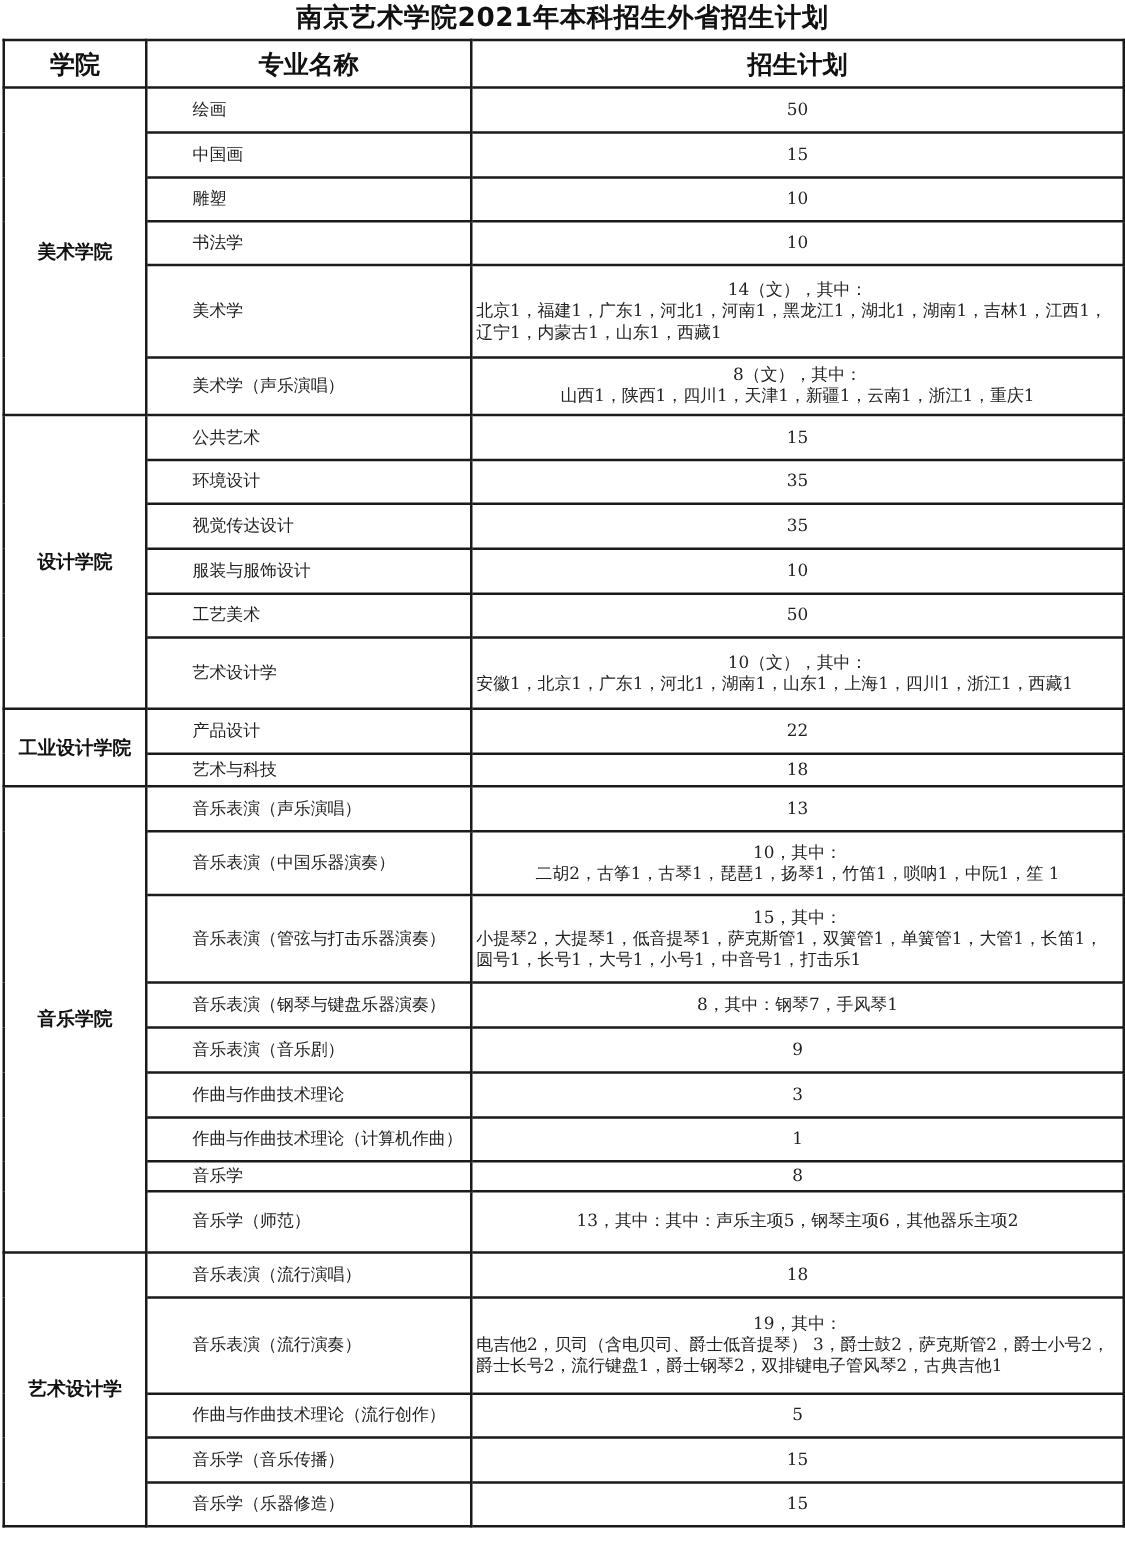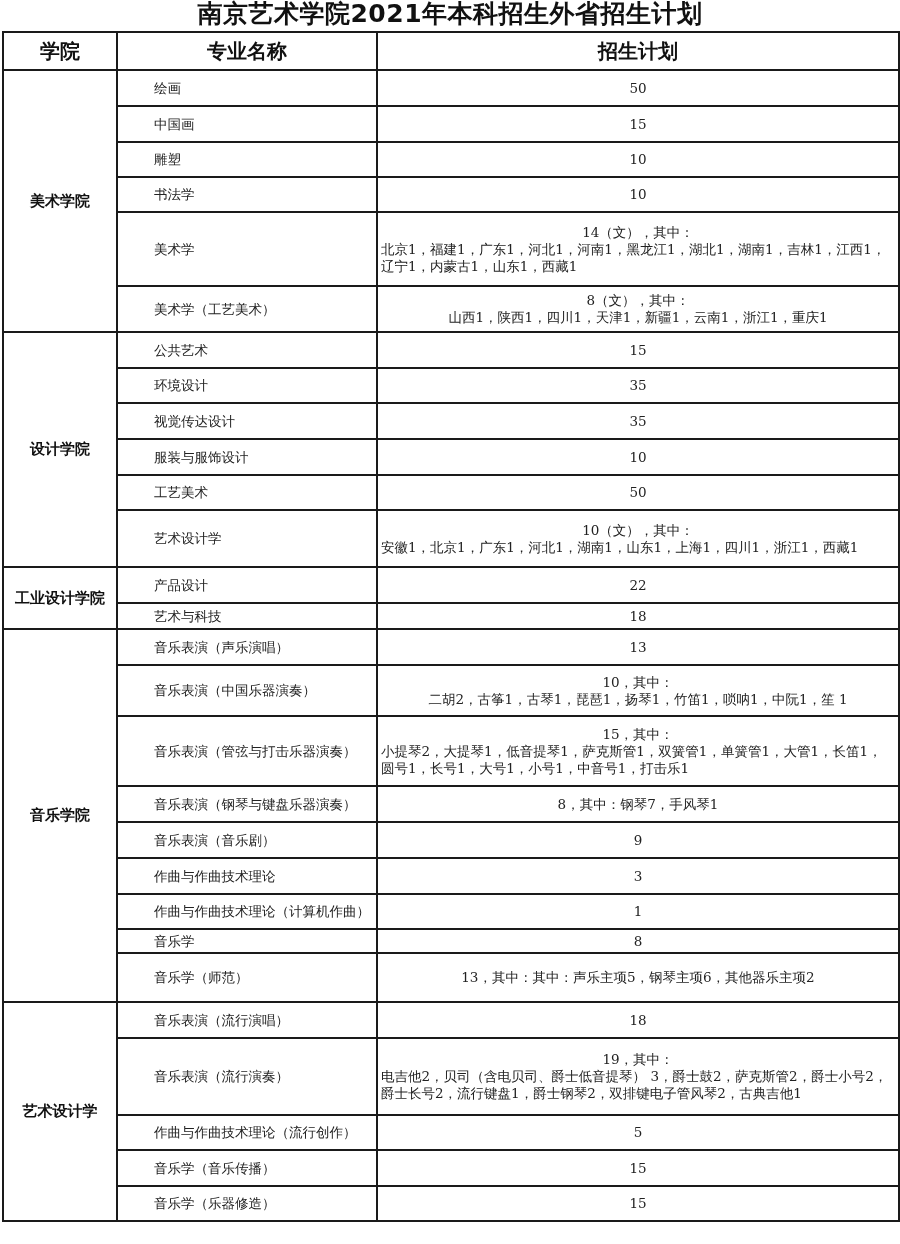--- a/index.html
+++ b/index.html
@@ -1,17 +1,17 @@
 <!DOCTYPE html>
 <html><head>
 <meta charset="utf-8">
 <style>
   html, body { margin: 0; padding: 0; background: #ffffff; }
   body { width: 900px; height: 1244px; overflow: hidden; font-family: "DejaVu Serif", "Liberation Serif", serif; color: #222; }
-  .title { height: 30px; line-height: 28px; text-align: center; font-family: "DejaVu Sans", "Liberation Sans", sans-serif; font-weight: bold; font-size: 25px; color: #111; letter-spacing: 0.5px; }
+  .title { height: 30px; line-height: 28px; text-align: center; font-family: "DejaVu Sans", "Liberation Sans", sans-serif; font-weight: bold; font-size: 21px; color: #111; letter-spacing: 0.5px; }
   table { position: absolute; left: 2px; top: 31px; width: 896px; border-collapse: collapse; table-layout: fixed; }
   td, th { border: 2px solid #1a1a1a; padding: 0 3px; font-size: 13.5px; line-height: 17px; vertical-align: middle; }
   th { font-family: "DejaVu Sans", "Liberation Sans", sans-serif; font-weight: bold; font-size: 20px; height: 36px; color: #111; }
   td.college { text-align: center; font-family: "DejaVu Sans", "Liberation Sans", sans-serif; font-weight: bold; font-size: 15px; color: #111; padding: 0 2px; border-radius: 17px; }
   td.major { text-align: left; padding-left: 36px; }
   td.plan { text-align: center; }
   .plan-head { display: block; text-align: center; }
   .plan-detail { display: block; text-align: left; }
   .plan-detail.center { text-align: center; }
 </style>
@@ -53,21 +53,21 @@
       <td class="plan">10</td>
     </tr>
     <tr style="height:74px">
       <td class="major">美术学</td>
       <td class="plan">
         <span class="plan-head">14（文），其中：</span>
         <span class="plan-detail">北京1，福建1，广东1，河北1，河南1，黑龙江1，湖北1，湖南1，吉林1，江西1，辽宁1，内蒙古1，山东1，西藏1</span>
       </td>
     </tr>
     <tr style="height:46px">
-      <td class="major">美术学（工艺美术）</td>
+      <td class="major">美术学（声乐演唱）</td>
       <td class="plan">
         <span class="plan-head">8（文），其中：</span>
         <span class="plan-detail center">山西1，陕西1，四川1，天津1，新疆1，云南1，浙江1，重庆1</span>
       </td>
     </tr>
 
     <tr style="height:36px">
       <td class="college" rowspan="6">设计学院</td>
       <td class="major">公共艺术</td>
       <td class="plan">15</td>

